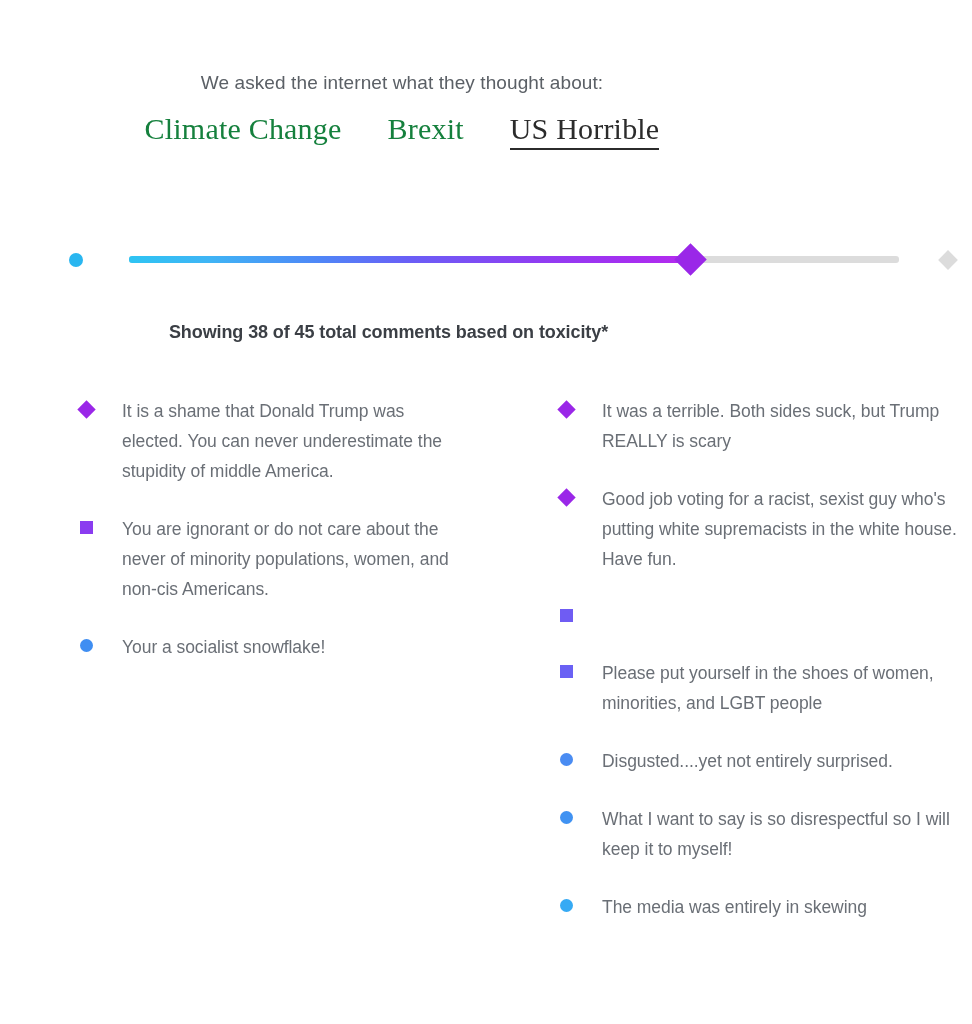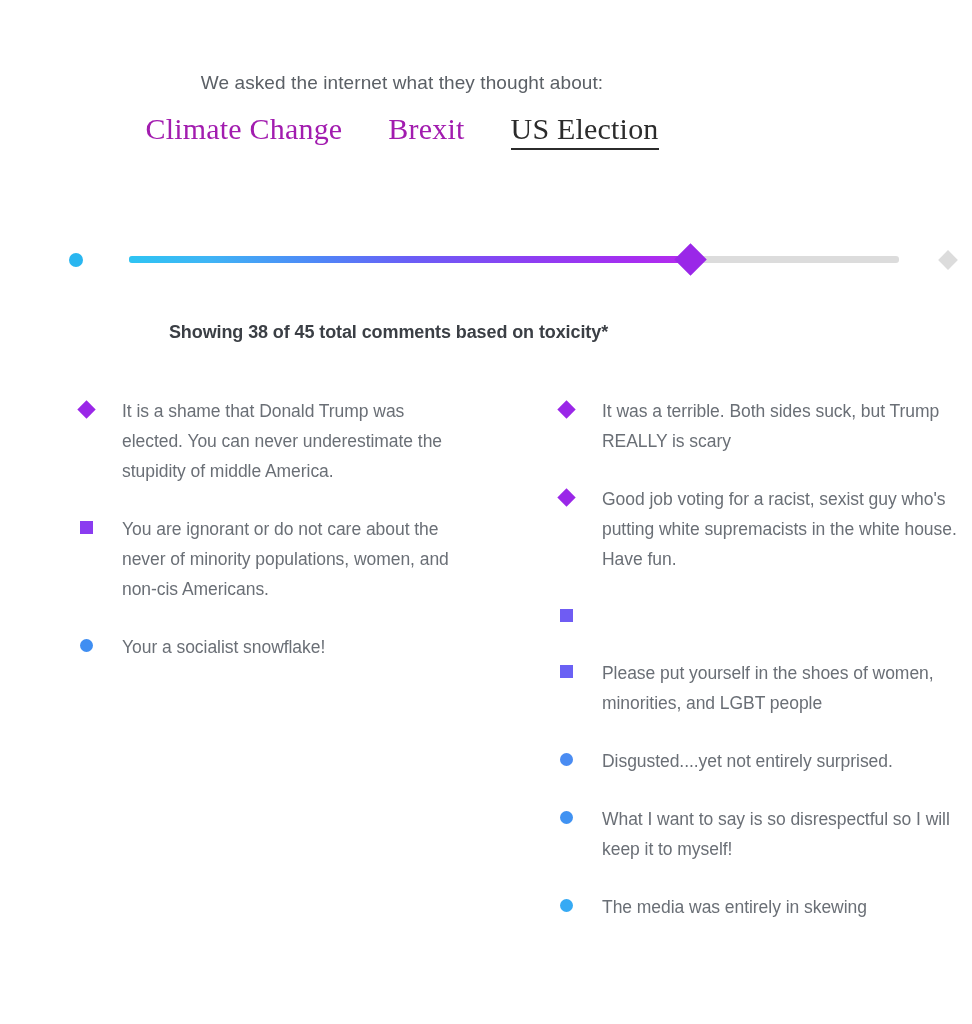--- a/index.html
+++ b/index.html
@@ -42,21 +42,21 @@
     margin-top: 16px;
     display: flex;
     justify-content: center;
     align-items: baseline;
     gap: 46px;
   }
   .tab {
     font-family: "Liberation Serif", serif;
     font-size: 30px;
     font-weight: 400;
-    color: #a21caf;
+    color: #15803d;
     letter-spacing: 0.2px;
     text-decoration: none;
     line-height: 34px;
     cursor: pointer;
     white-space: nowrap;
   }
   .tab.is-active {
     color: #2b2b2b;
     border-bottom: 2px solid #2b2b2b;
     padding-bottom: 2px;
@@ -207,21 +207,21 @@
 </head>
 <body>
 
 <div class="page">
 
   <div class="header">
     <div class="prompt-line">We asked the internet what they thought about:</div>
     <div class="tabs">
       <a class="tab" href="#">Climate Change</a>
       <a class="tab" href="#">Brexit</a>
-      <a class="tab is-active" href="#">US Election</a>
+      <a class="tab is-active" href="#">US Horrible</a>
     </div>
   </div>
 
   <div class="slider-area">
     <div class="slider-end-left" style="left: 76px;"></div>
     <div class="slider-track-wrap" style="left: 129px; width: 770px;">
       <div class="track-base"></div>
       <div class="track-fill" style="width: 73%;"></div>
     </div>
     <div class="slider-handle" style="left: 690px;"></div>

